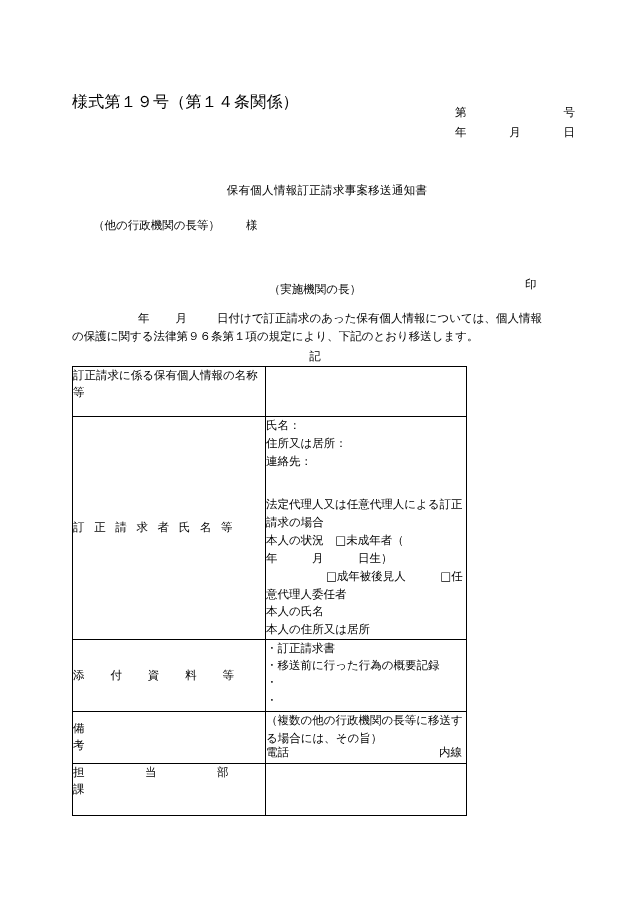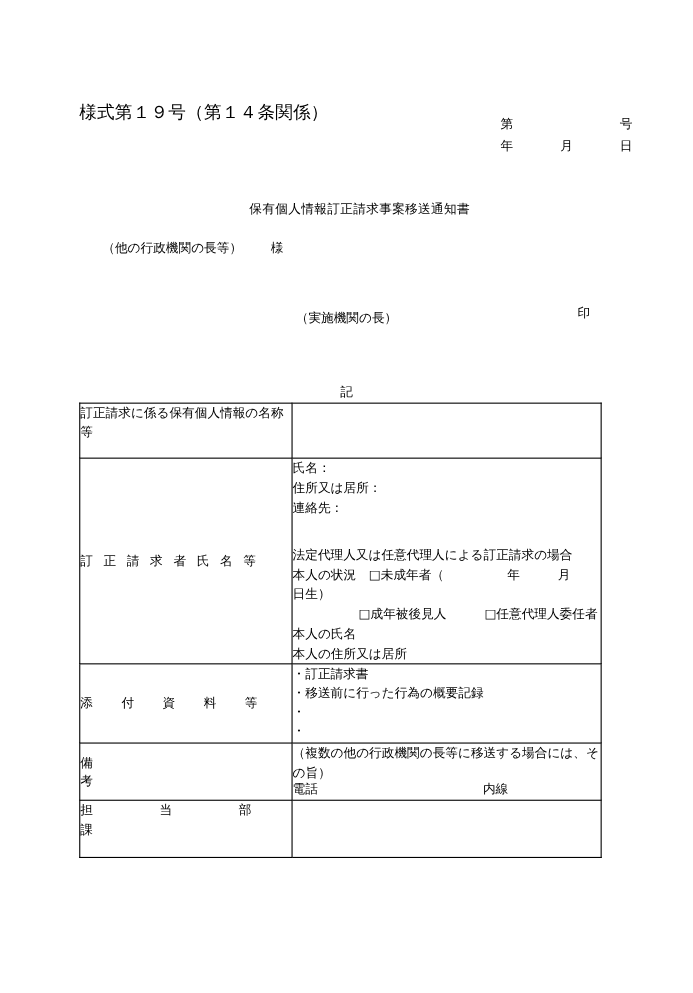--- a/index.html
+++ b/index.html
@@ -116,21 +116,21 @@
     width: 630px;
     text-align: center;
     font-size: 11.5px;
   }
 
   
   table.form-table {
     position: absolute;
     left: 72px;
     top: 366px;
-    width: 475px;
+    width: 395px;
     border-collapse: collapse;
     font-size: 11.5px;
   }
   table.form-table td {
     border: 1px solid #000000;
     vertical-align: top;
     padding: 0;
   }
   td.label-cell {
     width: 135px;
@@ -193,20 +193,24 @@
   <div class="doc-title">保有個人情報訂正請求事案移送通知書</div>
 
   <div class="addressee">
     <span>（他の行政機関の長等）</span><span class="sama">様</span>
   </div>
 
   <div class="issuer">（実施機関の長）</div>
 
   <div class="seal">印</div>
 
+  <div class="body-para">
+    <span class="indent"></span><span>年</span><span class="gap-sm"></span><span>月</span><span class="gap-md"></span><span>日付けで訂正請求のあった保有個人情報については、個人情報</span><br>
+    <span>の保護に関する法律第９６条第１項の規定により、下記のとおり移送します。</span>
+  </div>
 
   <div class="ki">記</div>
 
   <table class="form-table">
     <tbody>
         <tr class="row-name">
       <td class="label-cell">訂正請求に係る保有個人情報の名称等</td>
       <td class="value-cell"></td>
     </tr>
     <tr class="row-person">

